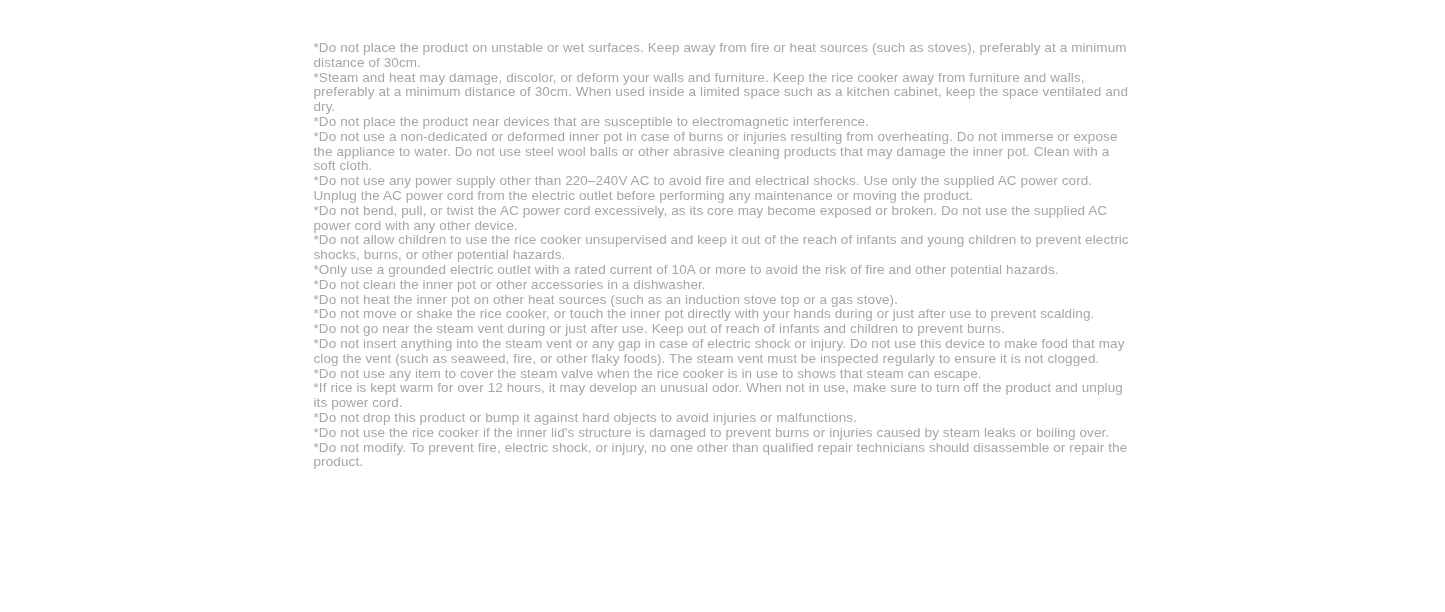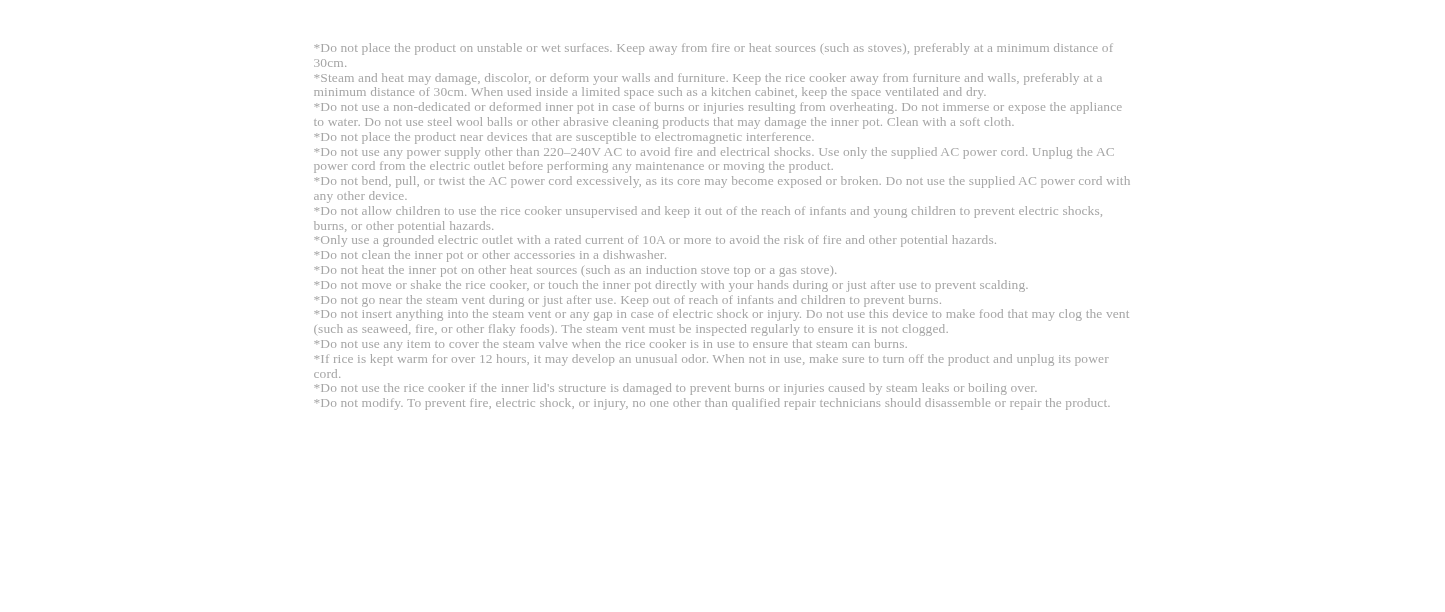--- a/index.html
+++ b/index.html
@@ -7,47 +7,48 @@
     padding: 0;
     background: #ffffff;
     width: 1445px;
     height: 612px;
     overflow: hidden;
   }
   .page {
     width: 818px;
     margin: 0 auto;
     padding-top: 41px;
-    font-family: Liberation Serif, serif;
+    font-family: Liberation Sans, sans-serif;
   }
   .page p {
     margin: 0;
     padding: 0;
     font-size: 13.5px;
     line-height: 14.8px;
     font-weight: 400;
     color: #a6a6a6;
     text-align: left;
     letter-spacing: 0.1px;
   }
 </style>
 </head>
 <body>
 
 <div class="page">
   <p>*Do not place the product on unstable or wet surfaces. Keep away from fire or heat sources (such as stoves), preferably at a minimum distance of 30cm.</p>
   <p>*Steam and heat may damage, discolor, or deform your walls and furniture. Keep the rice cooker away from furniture and walls, preferably at a minimum distance of 30cm. When used inside a limited space such as a kitchen cabinet, keep the space ventilated and dry.</p>
+  <p>*Do not place the product near devices that are susceptible to electromagnetic interference.</p>
   <p>*Do not use a non-dedicated or deformed inner pot in case of burns or injuries resulting from overheating. Do not immerse or expose the appliance to water. Do not use steel wool balls or other abrasive cleaning products that may damage the inner pot. Clean with a soft cloth.</p>
-  <p>*Do not place the product near devices that are susceptible to electromagnetic interference.</p>
   <p>*Do not use any power supply other than 220–240V AC to avoid fire and electrical shocks. Use only the supplied AC power cord. Unplug the AC power cord from the electric outlet before performing any maintenance or moving the product.</p>
   <p>*Do not bend, pull, or twist the AC power cord excessively, as its core may become exposed or broken. Do not use the supplied AC power cord with any other device.</p>
   <p>*Do not allow children to use the rice cooker unsupervised and keep it out of the reach of infants and young children to prevent electric shocks, burns, or other potential hazards.</p>
   <p>*Only use a grounded electric outlet with a rated current of 10A or more to avoid the risk of fire and other potential hazards.</p>
   <p>*Do not clean the inner pot or other accessories in a dishwasher.</p>
   <p>*Do not heat the inner pot on other heat sources (such as an induction stove top or a gas stove).</p>
   <p>*Do not move or shake the rice cooker, or touch the inner pot directly with your hands during or just after use to prevent scalding.</p>
   <p>*Do not go near the steam vent during or just after use. Keep out of reach of infants and children to prevent burns.</p>
   <p>*Do not insert anything into the steam vent or any gap in case of electric shock or injury. Do not use this device to make food that may clog the vent (such as seaweed, fire, or other flaky foods). The steam vent must be inspected regularly to ensure it is not clogged.</p>
-  <p>*Do not use any item to cover the steam valve when the rice cooker is in use to ensure that steam can burns.</p>
+  <p>*Do not use any item to cover the steam valve when the rice cooker is in use to shows that steam can escape.</p>
   <p>*If rice is kept warm for over 12 hours, it may develop an unusual odor. When not in use, make sure to turn off the product and unplug its power cord.</p>
+  <p>*Do not drop this product or bump it against hard objects to avoid injuries or malfunctions.</p>
   <p>*Do not use the rice cooker if the inner lid's structure is damaged to prevent burns or injuries caused by steam leaks or boiling over.</p>
   <p>*Do not modify. To prevent fire, electric shock, or injury, no one other than qualified repair technicians should disassemble or repair the product.</p>
 </div>
 
 </body></html>

